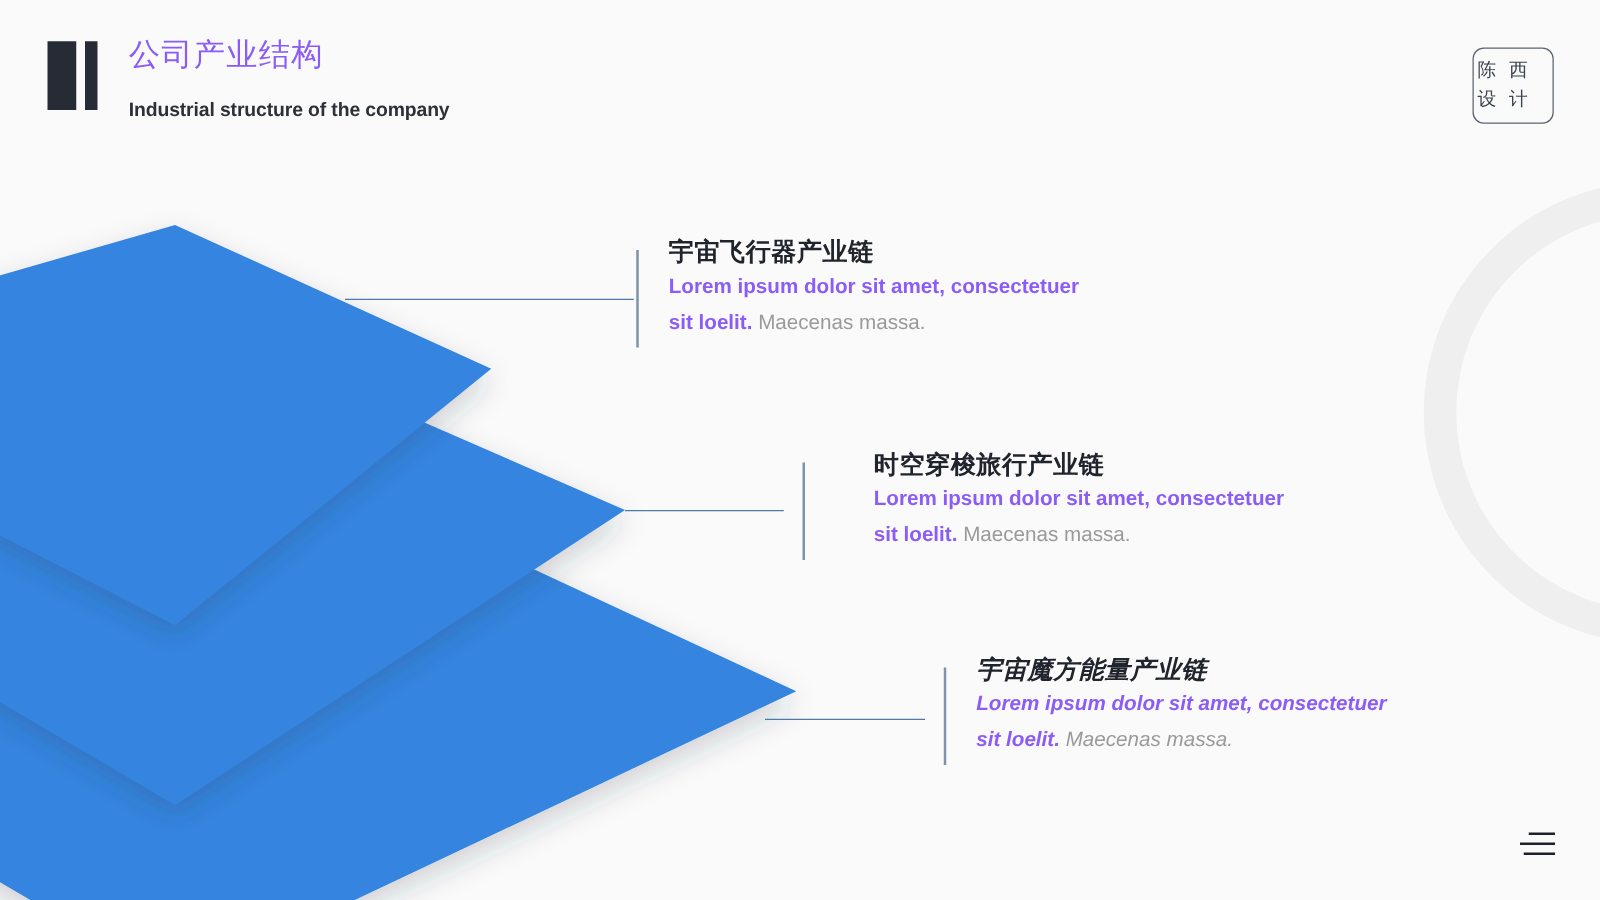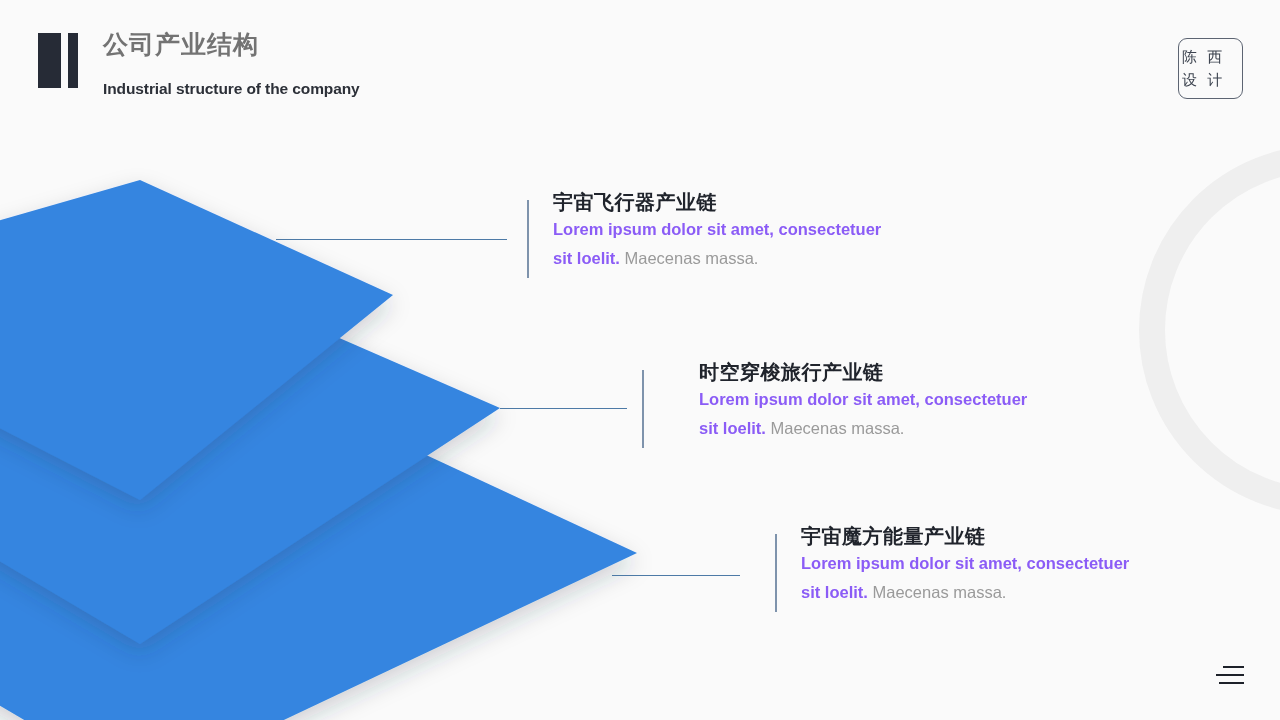--- a/index.html
+++ b/index.html
@@ -74,22 +74,22 @@
     width: 10px;
     height: 55px;
     background: #262b36;
   }
   .header-text {
     margin-left: 25px;
     line-height: 1;
   }
   .header-title-cn {
     font-size: 25px;
-    font-weight: 700;
-    color: #737373;
+    font-weight: 400;
+    color: #8b5cf6;
     letter-spacing: 1px;
     line-height: 1.18;
     white-space: nowrap;
   }
   .header-title-en {
     font-size: 15.5px;
     font-weight: 700;
     color: #2c3038;
     letter-spacing: -0.1px;
     margin-top: 21px;
@@ -219,37 +219,37 @@
 
   <div class="badge">
     <div class="badge-line">陈 西</div>
     <div class="badge-line">设 计</div>
   </div>
 
   <div class="connector" style="left:276px; top:239px; width:231px;"></div>
   <div class="connector" style="left:500px; top:408px; width:127px;"></div>
   <div class="connector" style="left:612px; top:575px; width:128px;"></div>
 
-  <div class="block" style="left:527px; top:190px;">
+  <div class="block" style="left:509px; top:190px;">
     <div class="block-bar"></div>
     <div class="block-body">
       <div class="block-title">宇宙飞行器产业链</div>
       <div class="block-desc"><span class="lead">Lorem ipsum dolor sit amet, consectetuer sit loelit.</span><span> Maecenas massa.</span></div>
     </div>
   </div>
 
   <div class="block" style="left:642px; top:360px;padding-left:31px;">
     <div class="block-bar"></div>
     <div class="block-body">
       <div class="block-title">时空穿梭旅行产业链</div>
       <div class="block-desc"><span class="lead">Lorem ipsum dolor sit amet, consectetuer sit loelit.</span><span> Maecenas massa.</span></div>
     </div>
   </div>
 
-  <div class="block" style="left:775px; top:524px;">
+  <div class="block" style="left:755px; top:524px;font-style:italic;">
     <div class="block-bar"></div>
     <div class="block-body">
       <div class="block-title">宇宙魔方能量产业链</div>
       <div class="block-desc"><span class="lead">Lorem ipsum dolor sit amet, consectetuer sit loelit.</span><span> Maecenas massa.</span></div>
     </div>
   </div>
 
   <div class="menu-icon">
     <span></span>
     <span></span>

